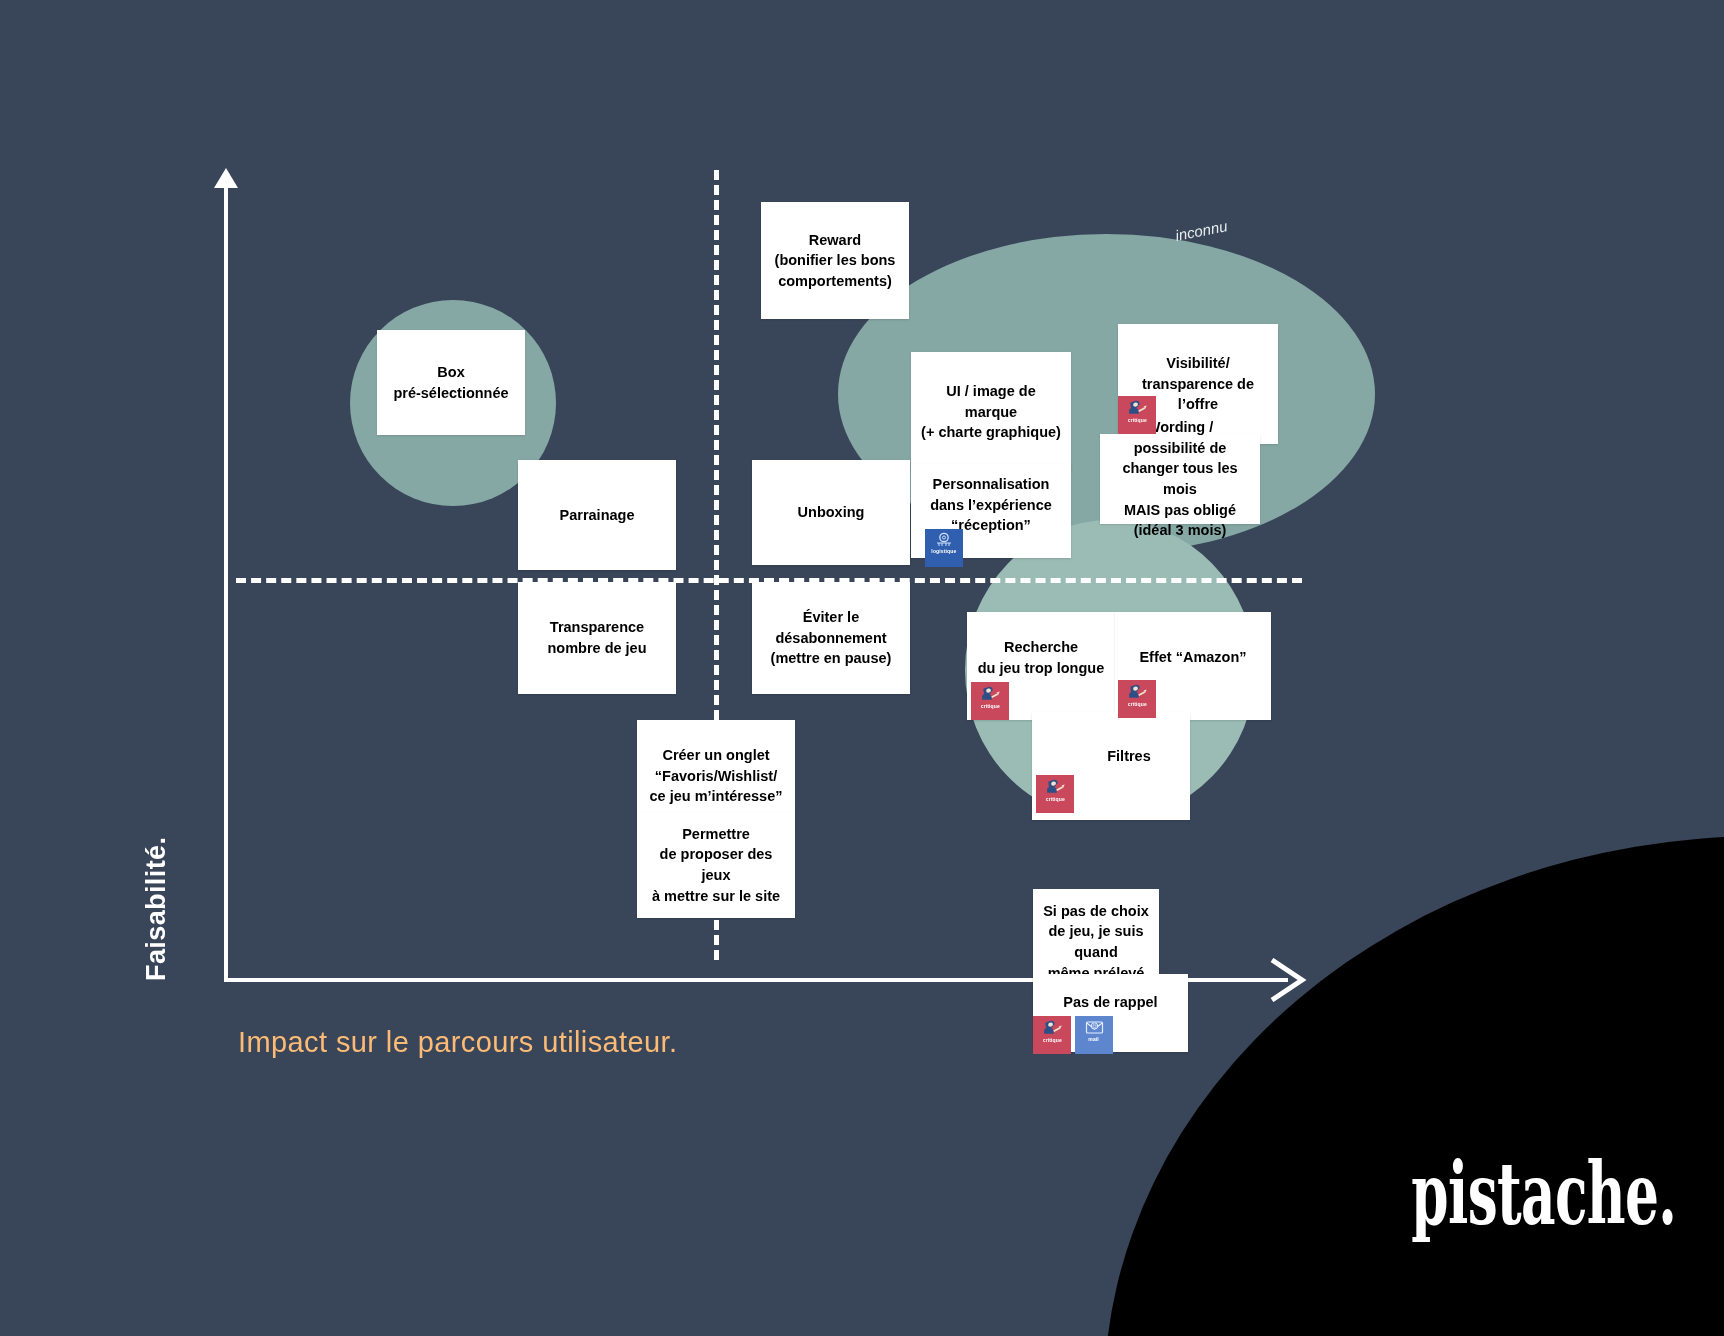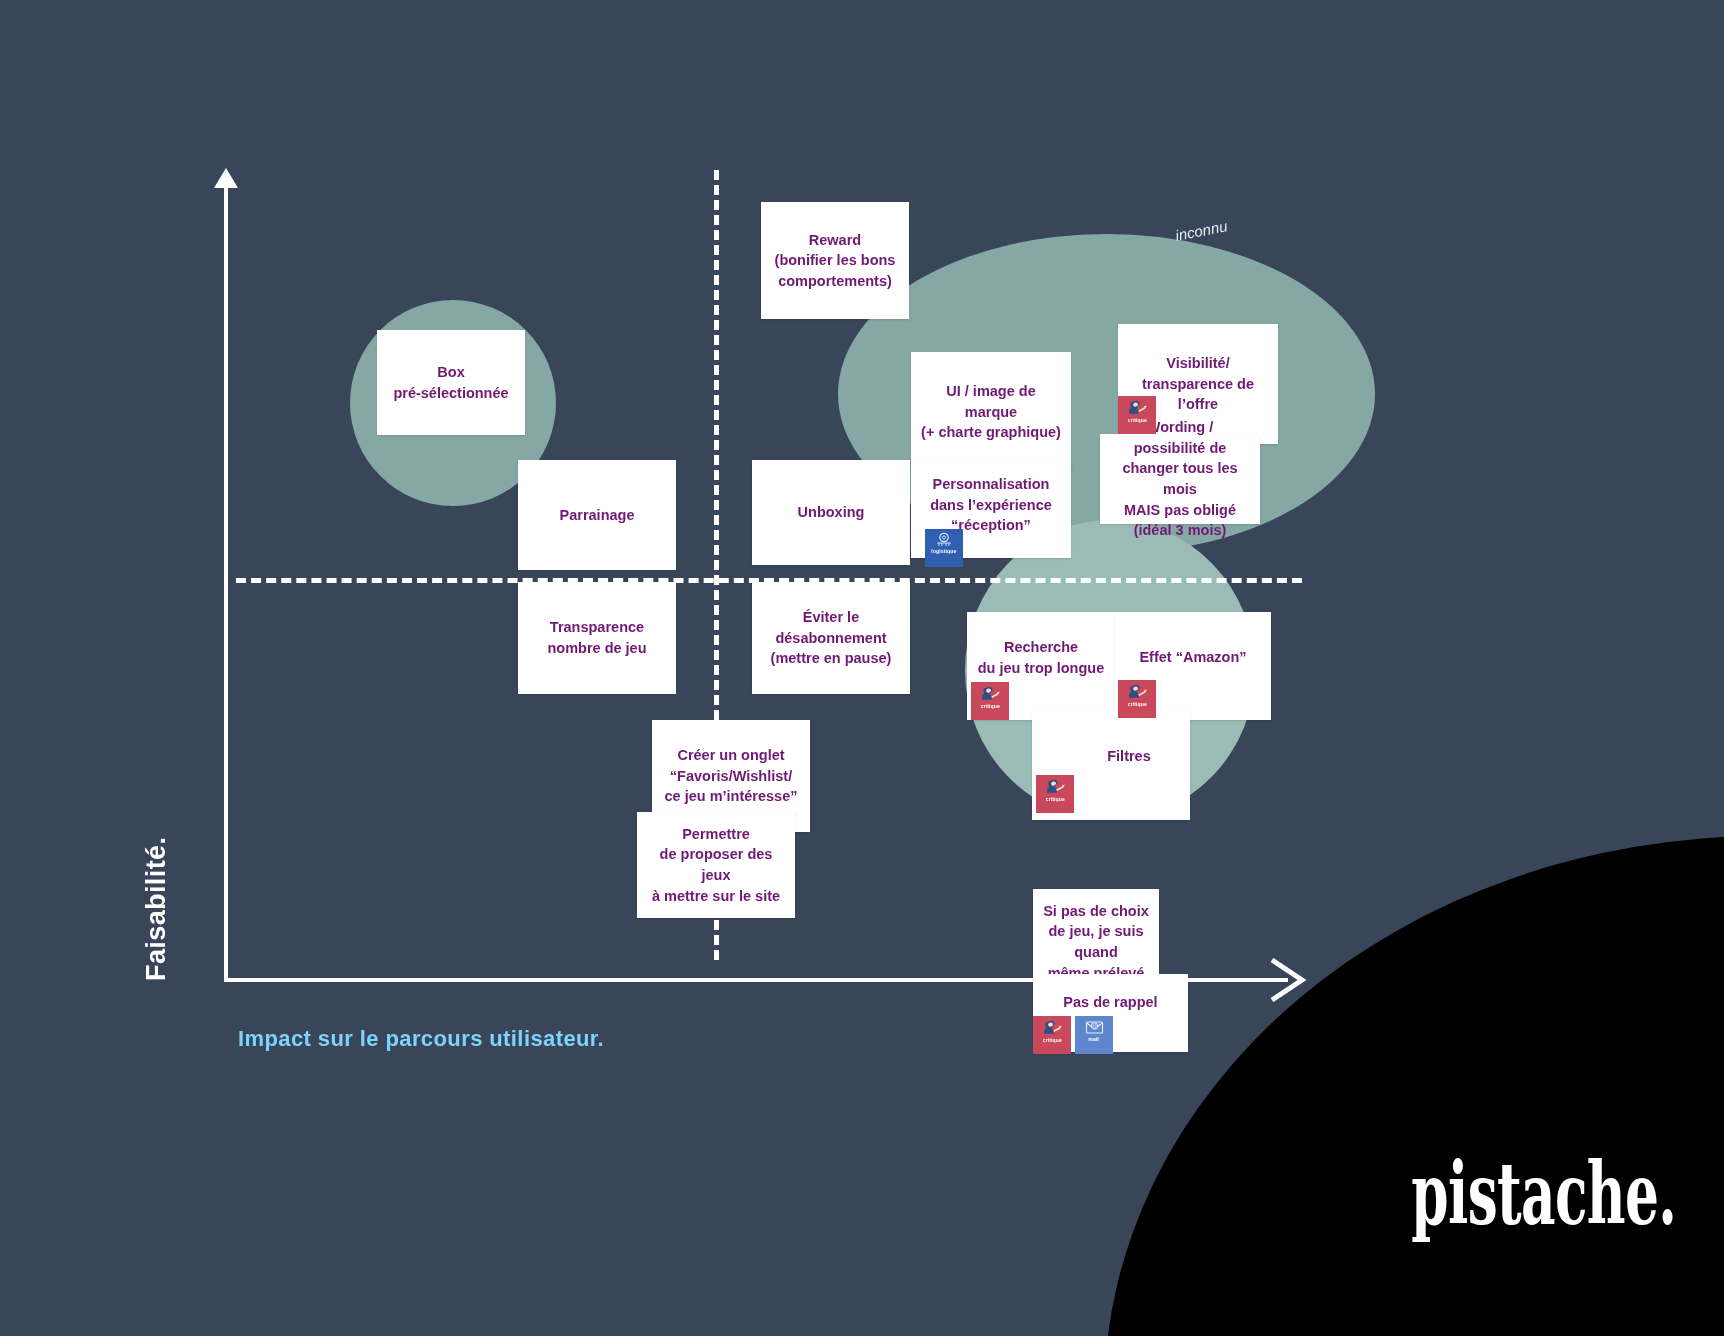--- a/index.html
+++ b/index.html
@@ -93,32 +93,32 @@
     color: #ffffff;
     font-size: 27px;
     font-weight: 700;
     letter-spacing: 0.4px;
     transform-origin: left bottom;
     transform: rotate(-90deg);
     white-space: nowrap;
   }
   .xlabel {
     position: absolute;
-    color: #7dd3fc;
-    font-size: 22px;
-    font-weight: 700;
+    color: #fdba74;
+    font-size: 29px;
+    font-weight: 400;
     letter-spacing: 0.4px;
     white-space: nowrap;
   }
 
   
   .note {
     position: absolute;
     background: #ffffff;
-    color: #701a75;
+    color: #000000;
     display: flex;
     align-items: center;
     justify-content: center;
     text-align: center;
     font-size: 14.5px;
     font-weight: 700;
     line-height: 1.42;
     padding: 6px 9px;
     box-shadow: 0 1px 2px rgba(0,0,0,0.13);
   }
@@ -240,21 +240,21 @@
   </div>
 
   <div class="note" style="left:1115px; top:612px; width:156px; height:108px;">
     <span class="txt" style="position:relative; top:-9px;">Effet “Amazon”</span>
   </div>
 
   <div class="note" style="left:1032px; top:712px; width:158px; height:108px;">
     <span class="txt" style="position:relative; top:-10px;margin-left:36px;">Filtres</span>
   </div>
 
-  <div class="note" style="left:637px; top:720px; width:158px; height:112px;margin-left:15px;">
+  <div class="note" style="left:637px; top:720px; width:158px; height:112px;">
     <span class="txt">Créer un onglet
 “Favoris/Wishlist/
 ce jeu m’intéresse”</span>
   </div>
 
   <div class="note" style="left:637px; top:812px; width:158px; height:106px;">
     <span class="txt">Permettre
 de proposer des jeux
 à mettre sur le site</span>
   </div>

